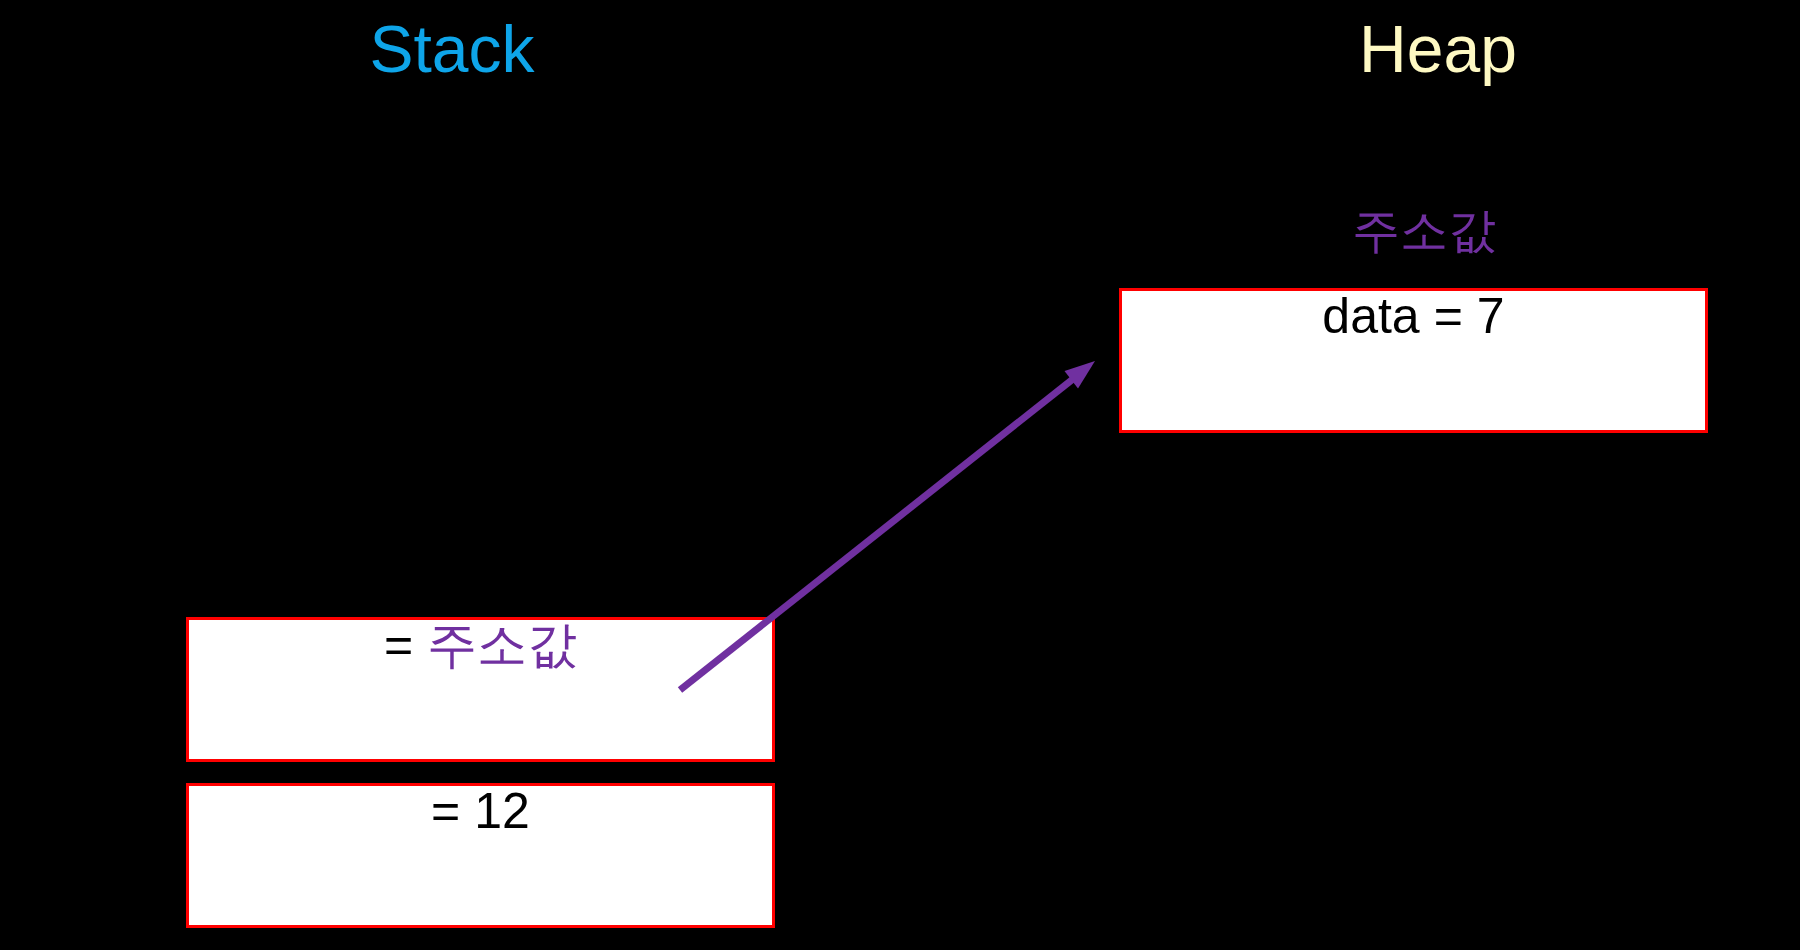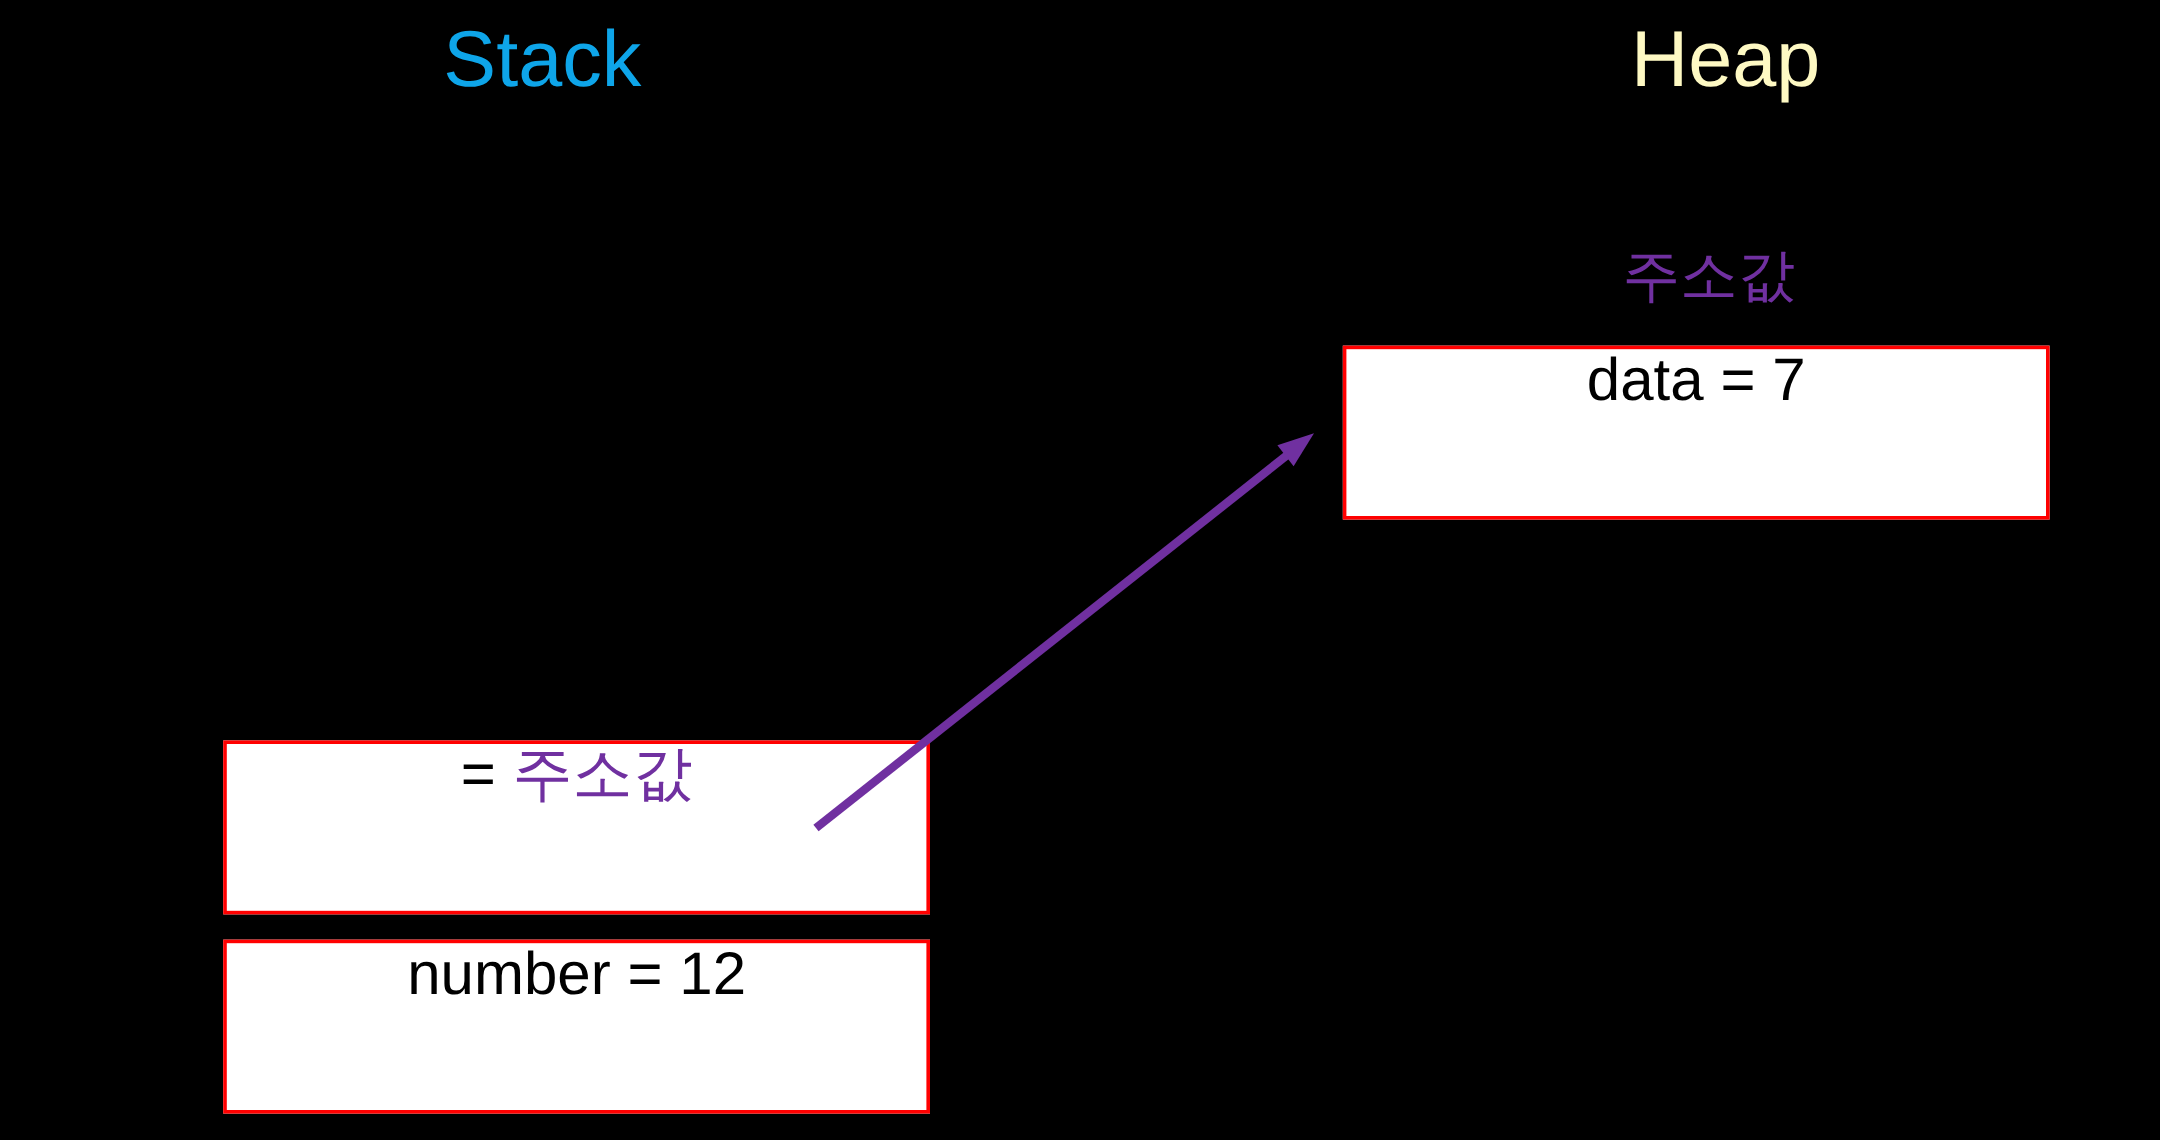--- a/index.html
+++ b/index.html
@@ -98,21 +98,20 @@
 
   <div class="mem-box mydata-box">
     <div class="box-label">
       <span class="eq">=</span>
       <span class="val-purple">주소값</span>
     </div>
   </div>
 
   <div class="mem-box number-box">
     <div class="box-label">
-      <span>number</span>
       <span class="eq">=</span>
       <span>12</span>
     </div>
   </div>
 
   <svg class="arrow-svg" viewBox="0 0 1800 950" xmlns="http://www.w3.org/2000/svg">
     <line x1="680" y1="690" x2="1073" y2="379" stroke="#7030A0" stroke-width="7"></line>
     <polygon points="1095,361 1078,388.5 1064.5,371" fill="#7030A0"></polygon>
   </svg>
 

